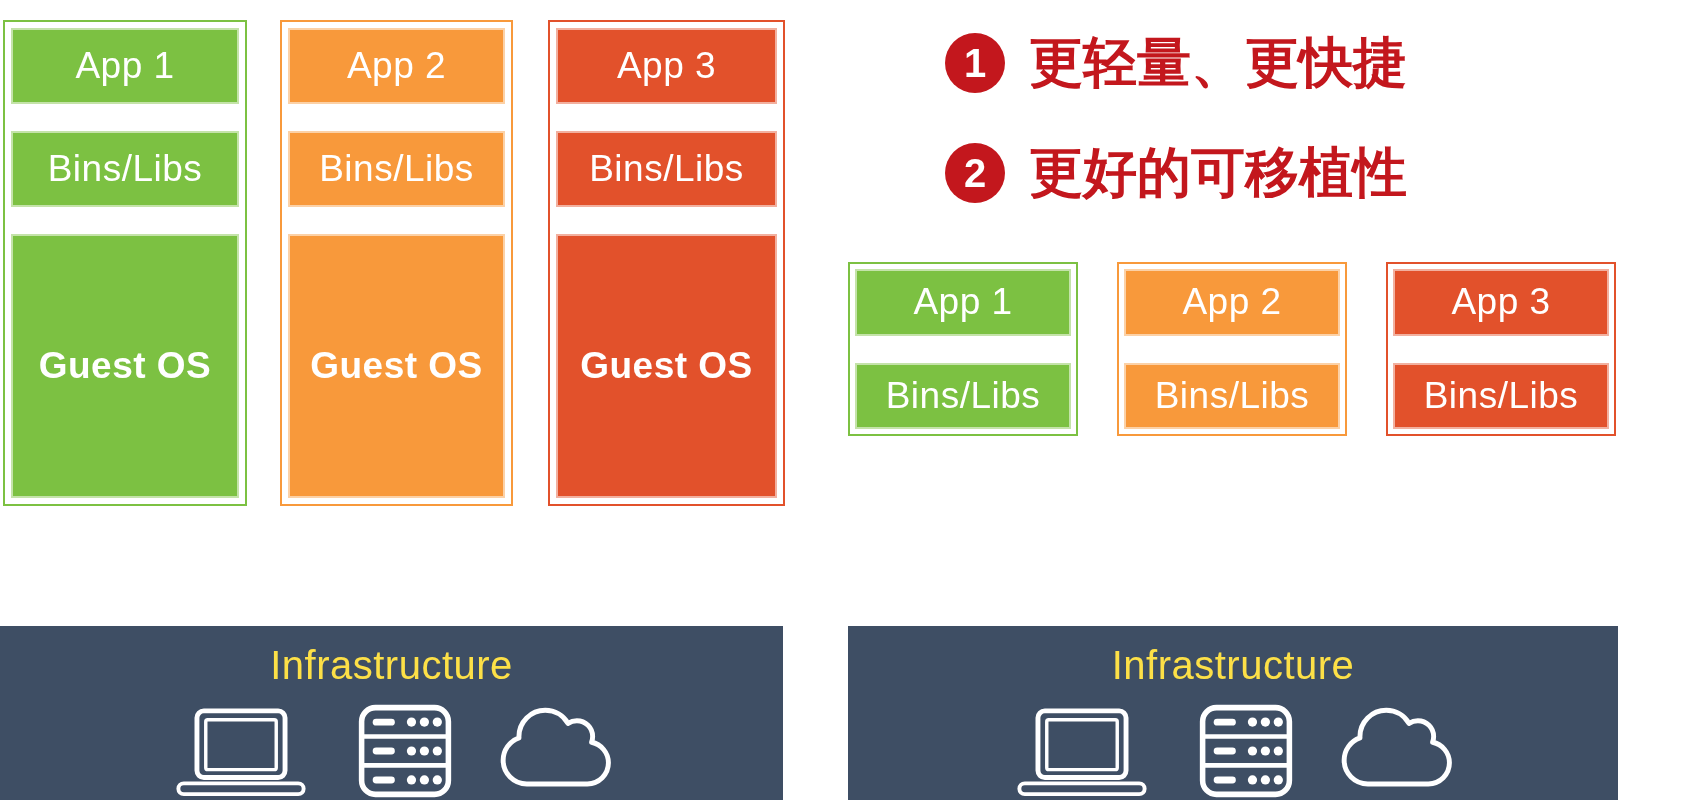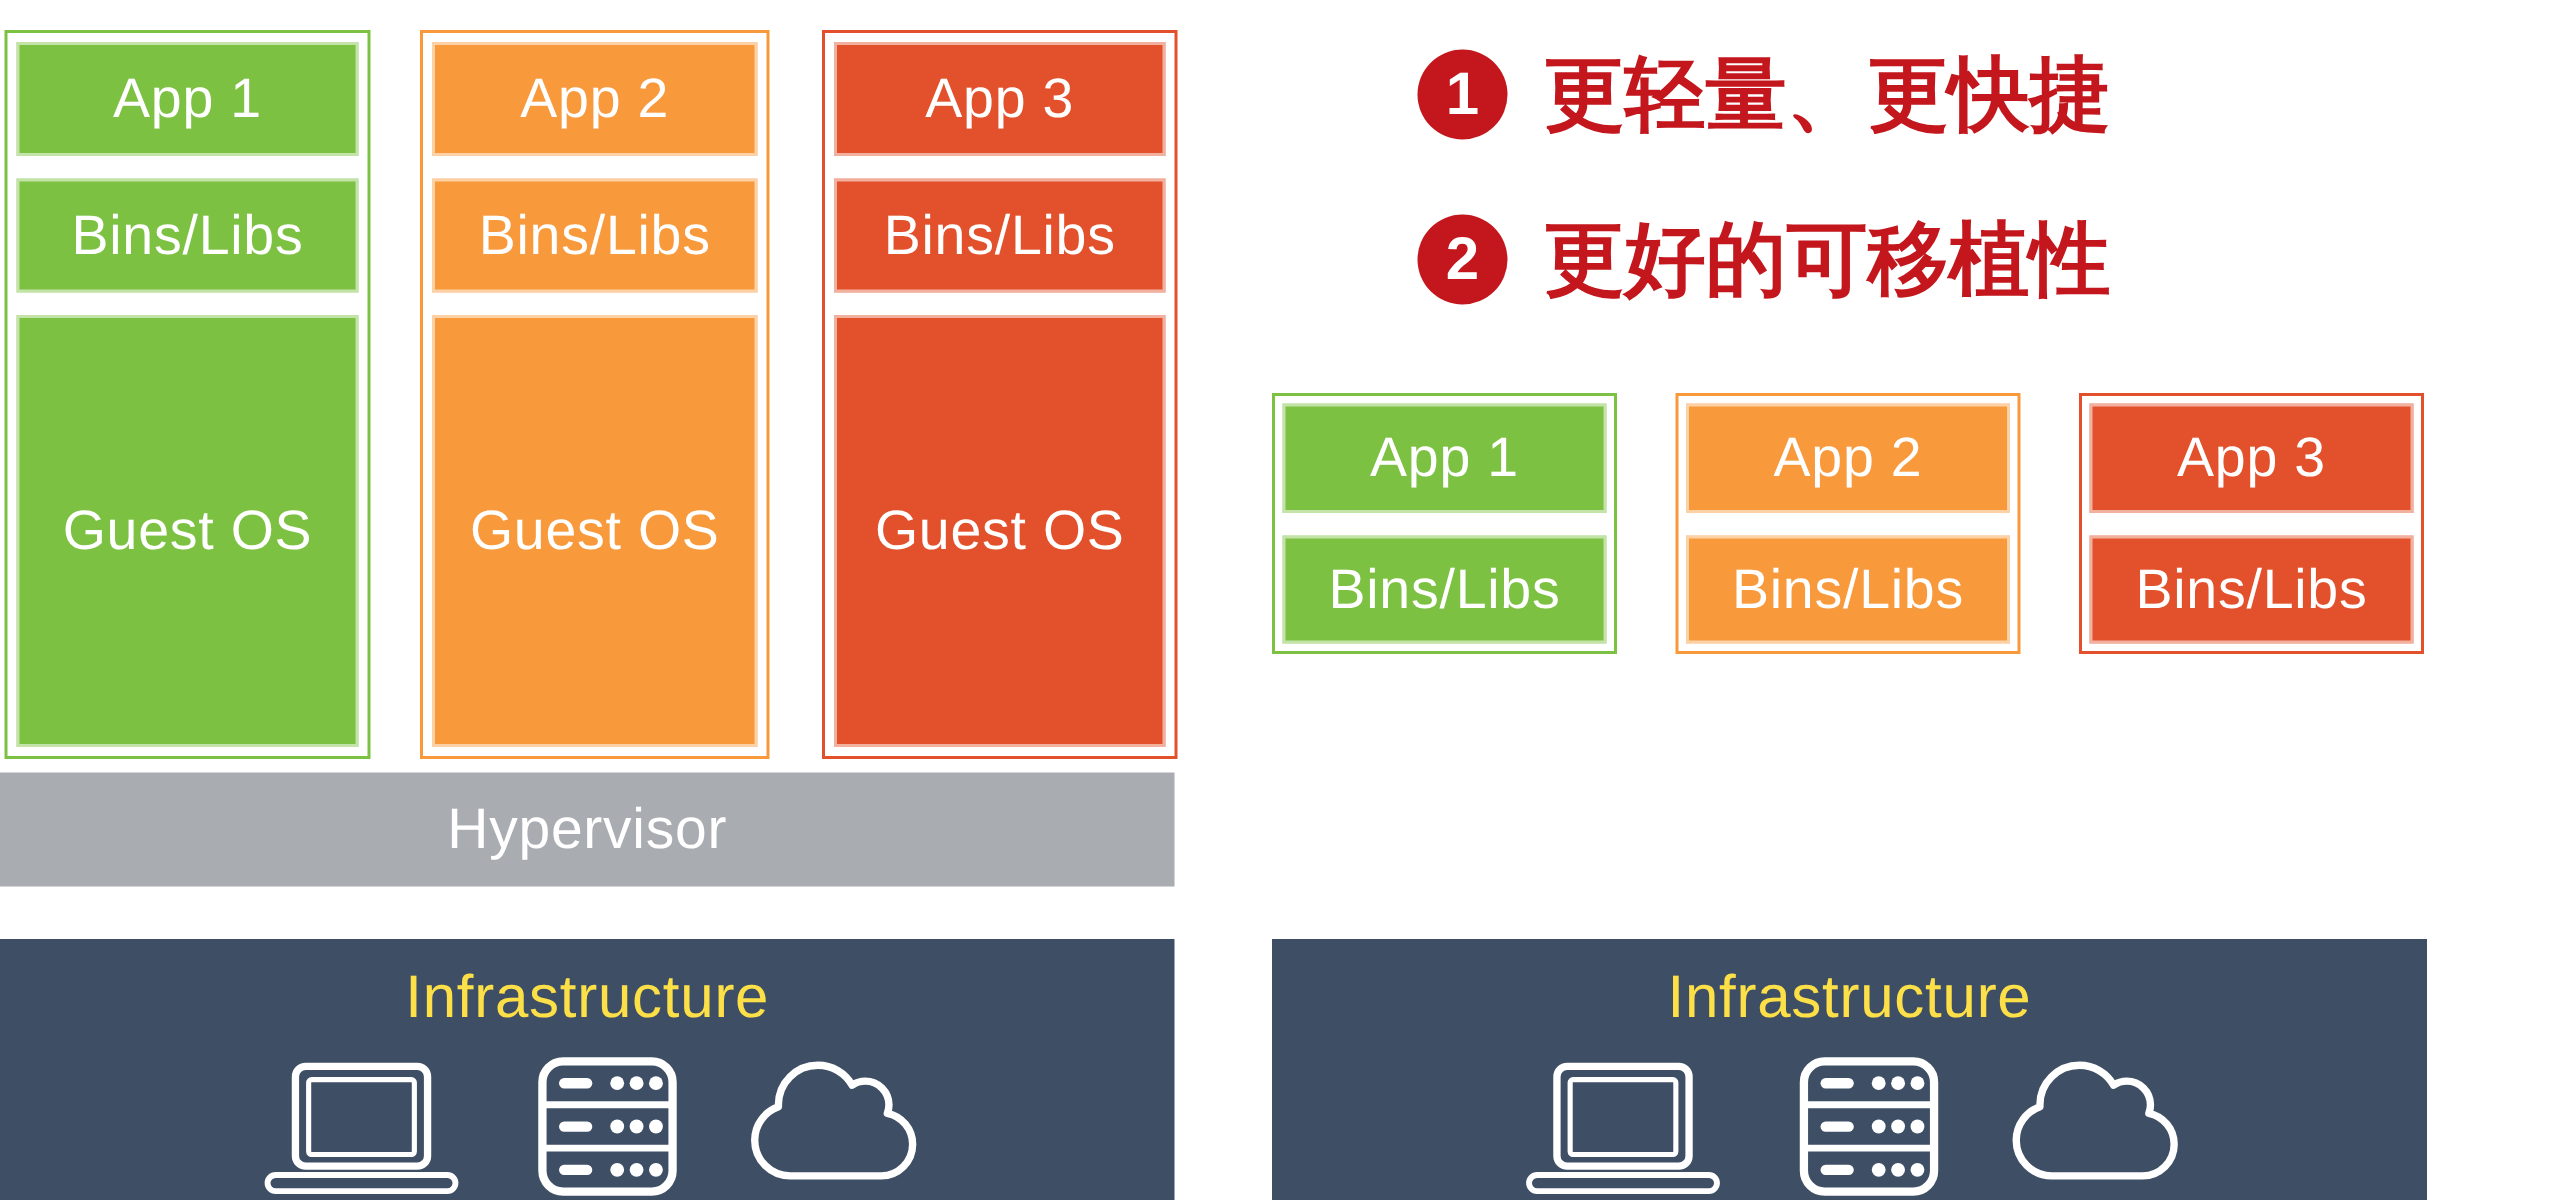--- a/index.html
+++ b/index.html
@@ -14,40 +14,40 @@
 
   
   .col {
     position: absolute;
     box-sizing: border-box;
     background: #ffffff;
     border: 2px solid var(--theme);
     padding: 6px;
     display: flex;
     flex-direction: column;
-    gap: 15px;
+    gap: 27px;
   }
   .box {
     box-sizing: border-box;
     background: var(--theme);
     border: 2px solid rgba(255,255,255,0.55);
     display: flex;
     align-items: center;
     justify-content: center;
     color: #ffffff;
     font-size: 37px;
     letter-spacing: 0.5px;
     white-space: nowrap;
   }
 
   
   .vm-col { top: 20px; height: 486px; }
   .vm-col .app-box  { height: 76px; flex: none; }
   .vm-col .bins-box { height: 76px; flex: none; }
-  .vm-col .guest-box { flex: 1; }
+  .vm-col .guest-box { flex: 1; font-weight: bold; }
   #vm-col-1 { left: 3px;   width: 244px; }
   #vm-col-2 { left: 280px; width: 233px; }
   #vm-col-3 { left: 548px; width: 237px; }
 
   
   .ct-col { top: 262px; height: 174px; padding: 5px; }
   .ct-col .box { flex: 1; }
   #ct-col-1 { left: 848px;  width: 230px; }
   #ct-col-2 { left: 1117px; width: 230px; }
   #ct-col-3 { left: 1386px; width: 230px; }
@@ -131,23 +131,20 @@
     <div class="box app-box">App 2</div>
     <div class="box bins-box">Bins/Libs</div>
     <div class="box guest-box">Guest OS</div>
   </div>
   <div class="col vm-col" id="vm-col-3" style="--theme: #e2512b;">
     <div class="box app-box">App 3</div>
     <div class="box bins-box">Bins/Libs</div>
     <div class="box guest-box">Guest OS</div>
   </div>
 
-  <div class="bar hypervisor-bar">
-    <span>Hypervisor</span>
-  </div>
 
   <div class="infra infra-left">
     <div class="infra-title">Infrastructure</div>
     <div class="icons-row">
       <svg class="icon icon-laptop" width="138" height="92" viewBox="0 0 140 94">
         <rect x="25" y="4" width="90" height="68" rx="7" fill="none" stroke="#fff" stroke-width="5"></rect>
         <rect x="34" y="13" width="72" height="51" rx="2" fill="none" stroke="#fff" stroke-width="3.5"></rect>
         <rect x="6" y="78" width="128" height="11" rx="5.5" fill="none" stroke="#fff" stroke-width="4"></rect>
       </svg>
       <svg class="icon icon-server" width="98" height="96" viewBox="0 0 104 104">

